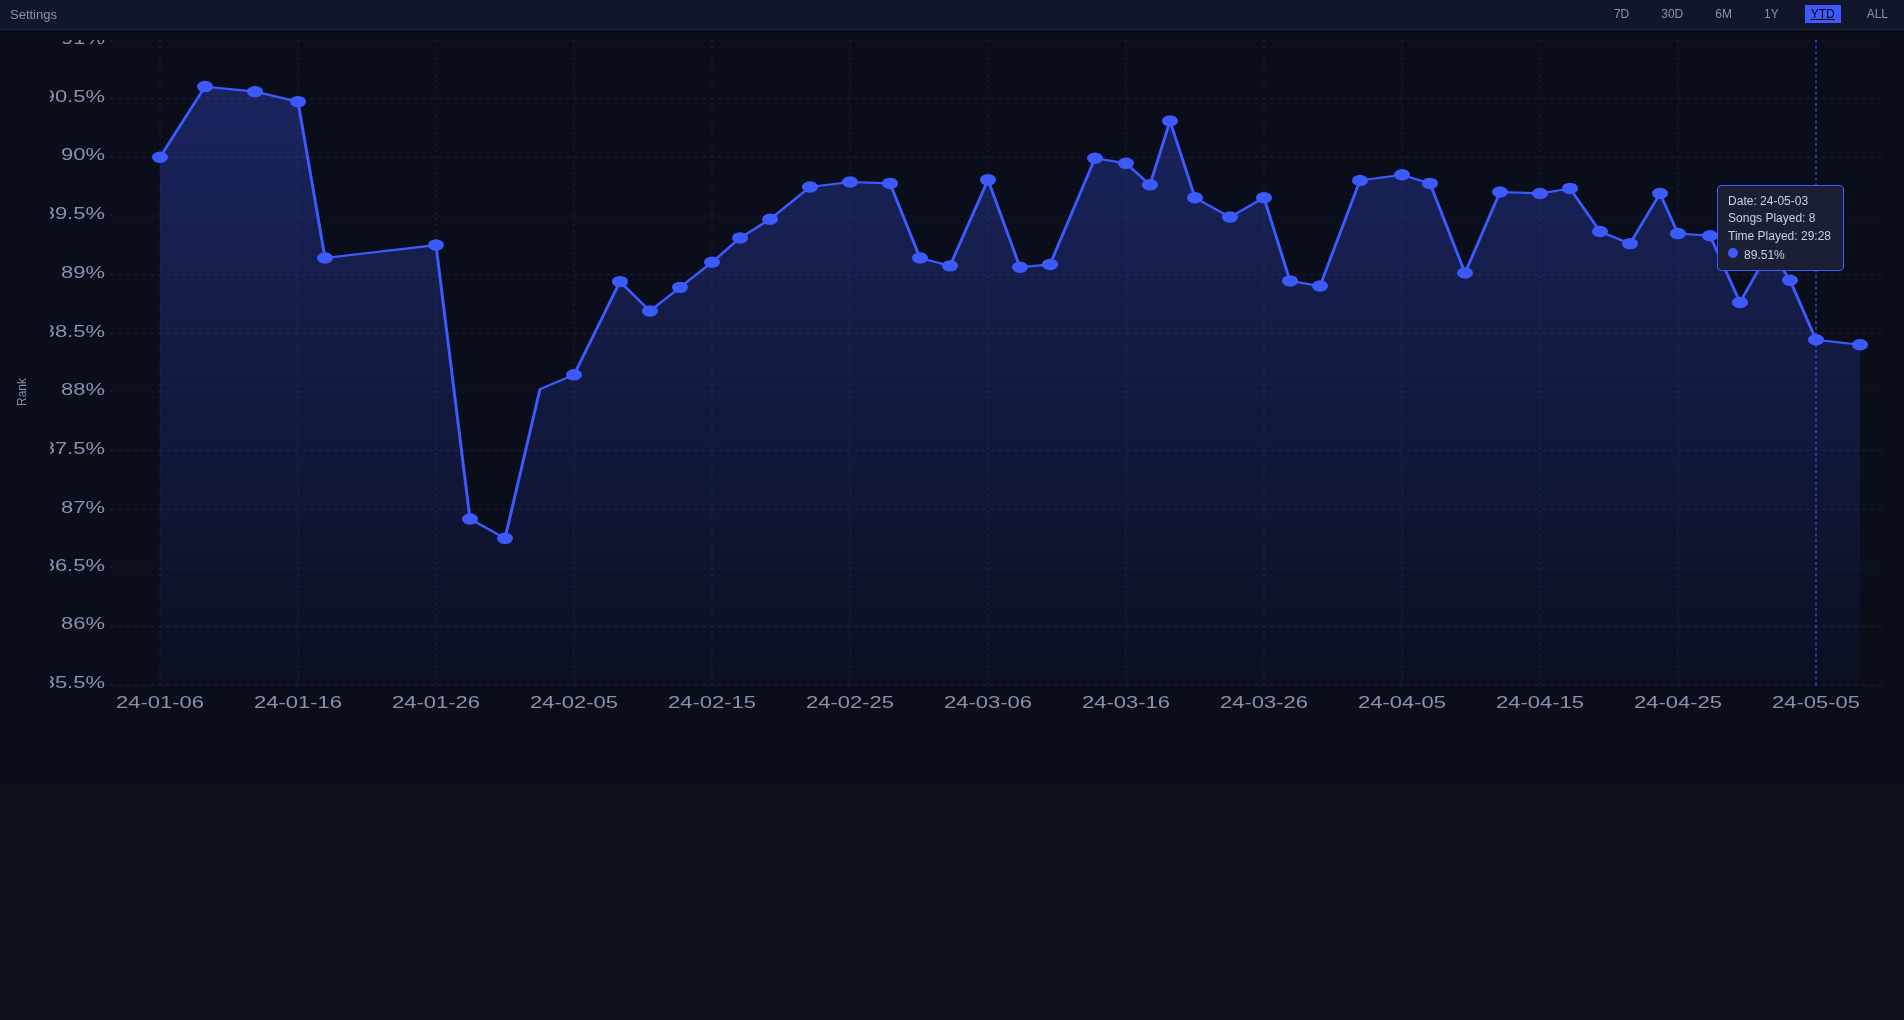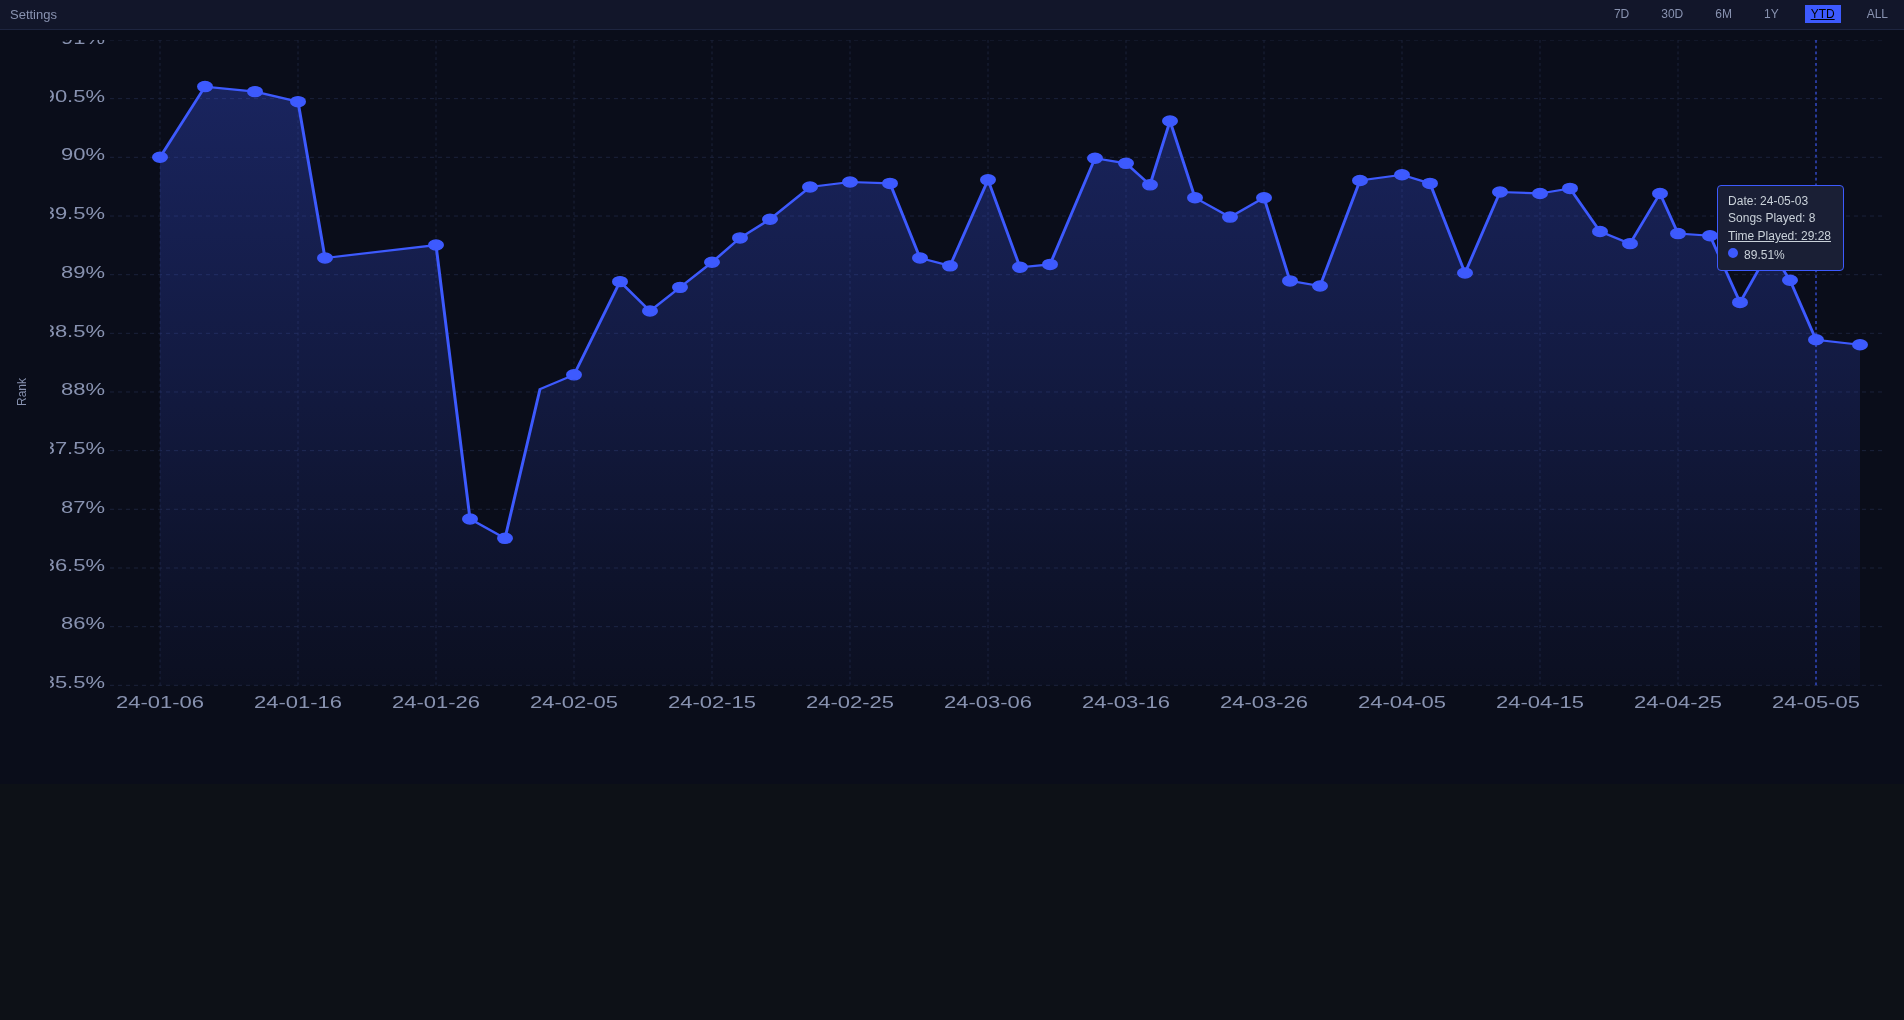--- a/index.html
+++ b/index.html
@@ -88,21 +88,21 @@
       background: #1a1f35;
       border: 1px solid #3d5afe;
       border-radius: 4px;
       padding: 8px 12px;
       font-size: 12px;
       color: #c9d1d9;
       pointer-events: none;
     }
     #tooltip-date { margin-bottom: 3px; }
     #tooltip-songs { margin-bottom: 4px; }
-    #tooltip-time { margin-bottom: 5px; text-decoration: underline; }
+    #tooltip-time { margin-bottom: 5px; }
     #tooltip-rank {
       display: flex;
       align-items: flex-start;
       gap: 6px;
     }
     .tooltip-dot {
       width: 10px;
       height: 10px;
       border-radius: 50%;
       background: #3d5afe;

